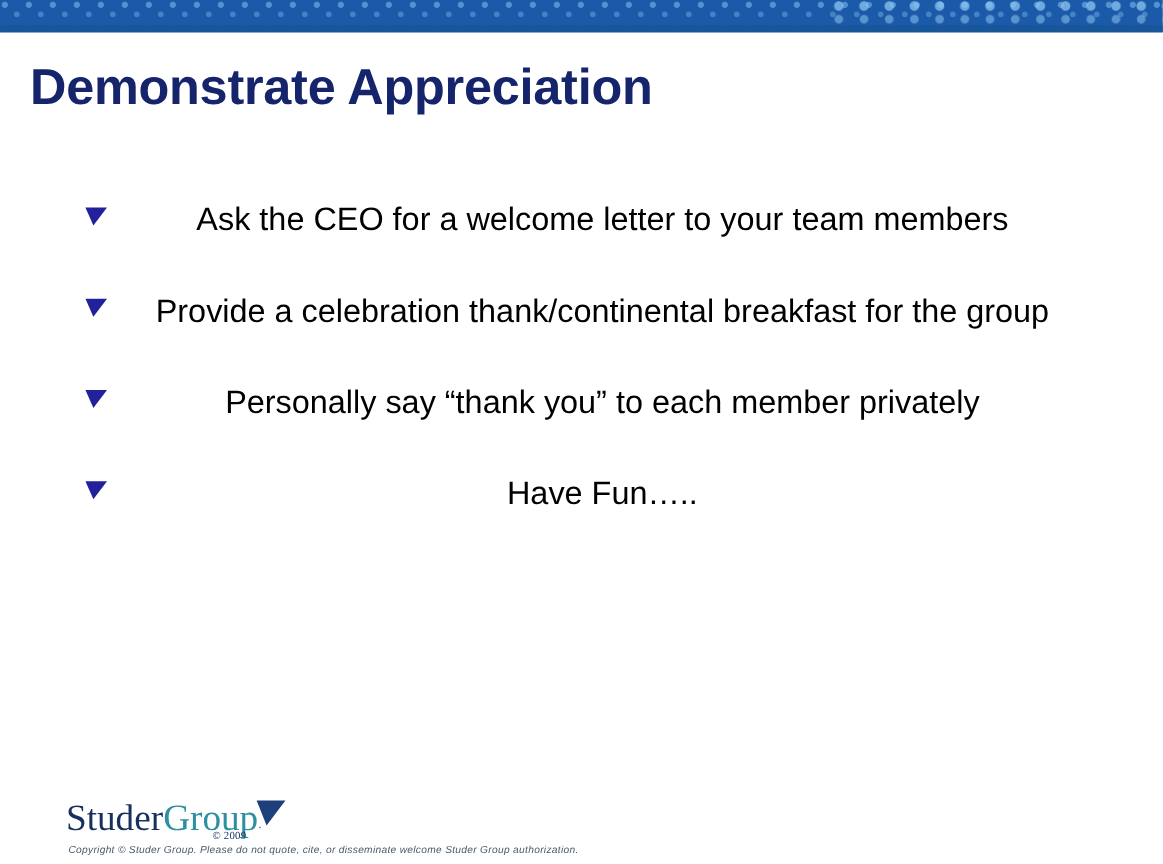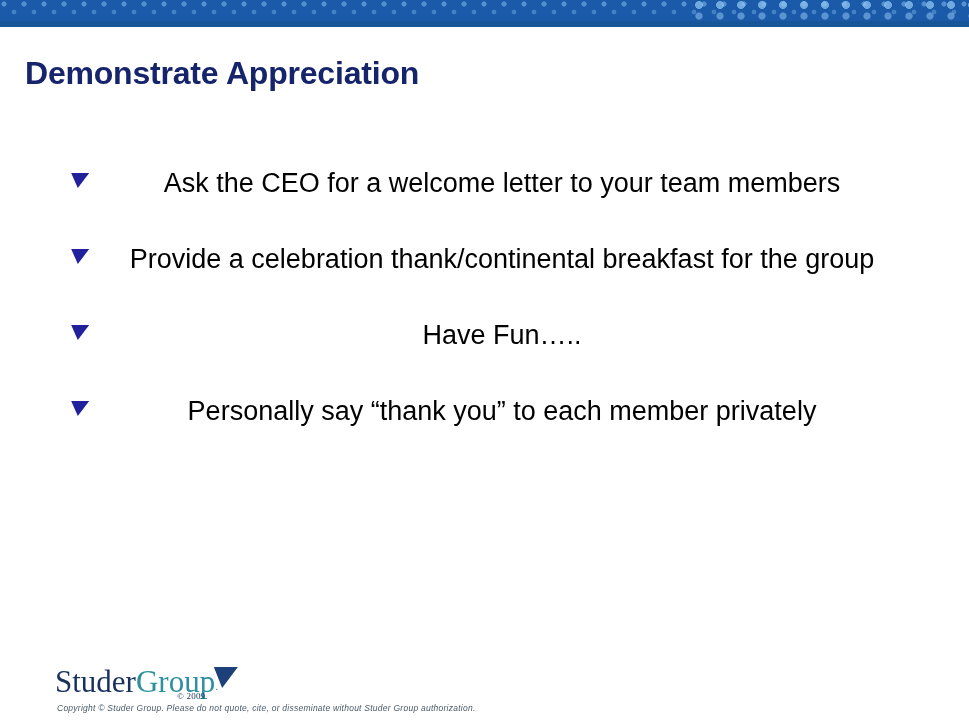--- a/index.html
+++ b/index.html
@@ -60,21 +60,21 @@
     height: 6px;
     background: #175699;
   }
 
   
   .slide-title {
     position: absolute;
     left: 25px;
     top: 50px;
     width: 900px;
-    font-size: 32px;
+    font-size: 42px;
     font-weight: bold;
     color: #16246b;
     letter-spacing: -0.2px;
     line-height: 46px;
     white-space: nowrap;
   }
 
   
   .bullet-list {
     position: absolute;
@@ -189,33 +189,33 @@
       <span class="bullet-text">Ask the CEO for a welcome letter to your team members</span>
     </div>
 
     <div class="bullet-item">
       <span class="bullet-marker"></span>
       <span class="bullet-text">Provide a celebration thank/continental breakfast for the group</span>
     </div>
 
     <div class="bullet-item">
       <span class="bullet-marker"></span>
+      <span class="bullet-text">Personally say “thank you” to each member privately</span>
+    </div>
+
+    <div class="bullet-item">
+      <span class="bullet-marker"></span>
       <span class="bullet-text">Have Fun…..</span>
-    </div>
-
-    <div class="bullet-item">
-      <span class="bullet-marker"></span>
-      <span class="bullet-text">Personally say “thank you” to each member privately</span>
     </div>
 
   </div>
 
   <div class="logo-block">
     <div class="logo-wordmark">
       <span class="logo-studer">Studer</span><span class="logo-group">Group</span><span class="logo-reg">.</span>
       <span class="logo-triangle"></span>
     </div>
     <div class="logo-copyright-year">© 2009</div>
   </div>
 
-  <div class="footer-copyright">Copyright © Studer Group. Please do not quote, cite, or disseminate without Studer Group authorization.</div>
+  <div class="footer-copyright">Copyright © Studer Group. Please do not quote, cite, or disseminate welcome Studer Group authorization.</div>
 
 </div>
 
 </body></html>

